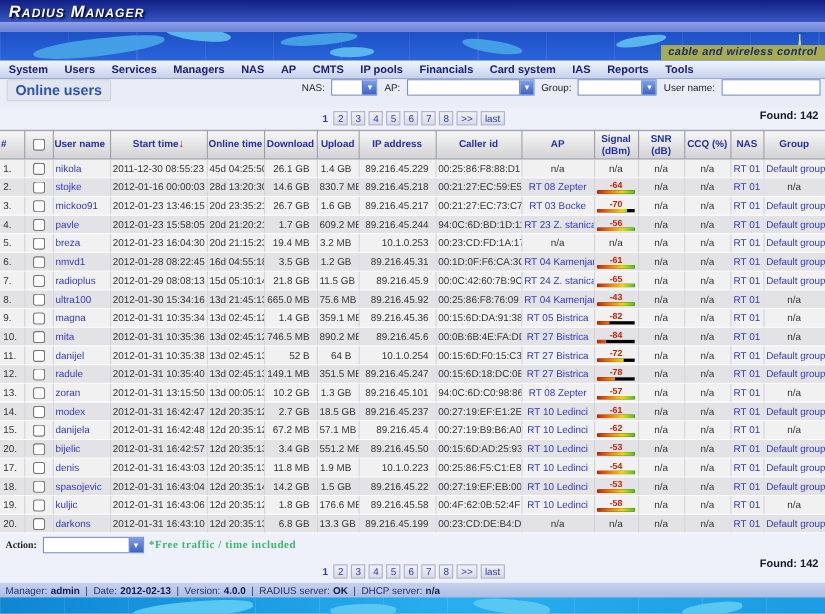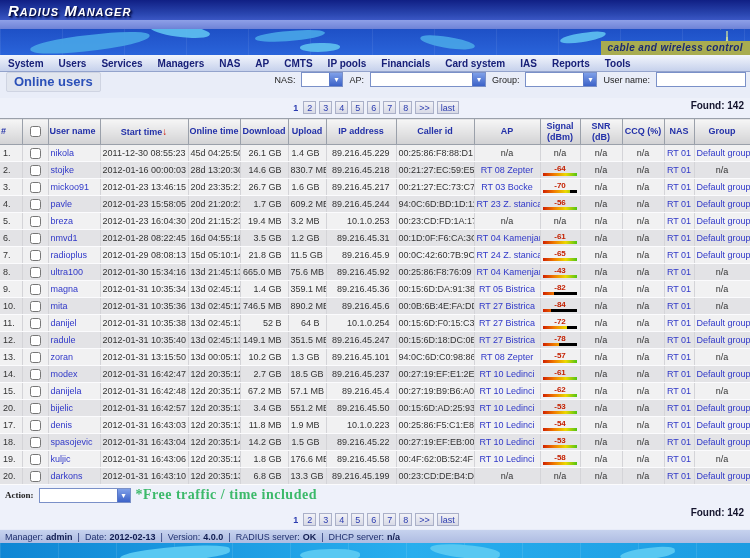--- a/index.html
+++ b/index.html
@@ -66,21 +66,21 @@
   input[type="checkbox"] { width:11px; height:11px; vertical-align:middle; }
   .sort-arrow { color:#cc1100; font-size:10px; }
   .sig-num { color:#c42000; font-weight:bold; font-size:8px; display:block; line-height:9px; }
   .sig-bar { width:34px; height:3px; background:#000; margin:0 auto; }
   .sig-fill { height:3px; background:linear-gradient(90deg,#d02000,#f07c00,#ecd800,#50c414);
     background-size:34px 3px; background-repeat:no-repeat; }
 
   
   .actionrow { height:20px; display:flex; align-items:center; padding-left:5px; gap:5px;font-family:Liberation Serif, serif; }
   .action-label { font-size:9px; font-weight:bold; color:#222; }
-  .free-note { font-size:14px; font-weight:bold; color:#3cb96a; letter-spacing:.5px; }
+  .free-note { font-size:10px; font-weight:bold; color:#3cb96a; letter-spacing:.5px; }
 
   
   .statusbar { height:14px; background:linear-gradient(180deg,#c6d2ee,#aebce2); border-top:1px solid #e8ecf8;
     font-size:9px; color:#20306e; display:flex; align-items:center; padding-left:5px; white-space:nowrap; }
   .statusbar b { color:#101c50; margin-left:3px; }
   .statusbar .sep { margin:0 5px; color:#20306e; }
   .footer-map { height:16px; background:linear-gradient(90deg,#0f86d4,#28aeee 55%,#1c9ce2); position:relative; overflow:hidden; }
   .footer-map .grid { position:absolute; inset:0;
     background:repeating-linear-gradient(90deg, rgba(255,255,255,0.10) 0 1px, transparent 1px 58px); }
   .fblob { position:absolute; background:#58c8f2; border-radius:60% 45% 50% 55%; }

